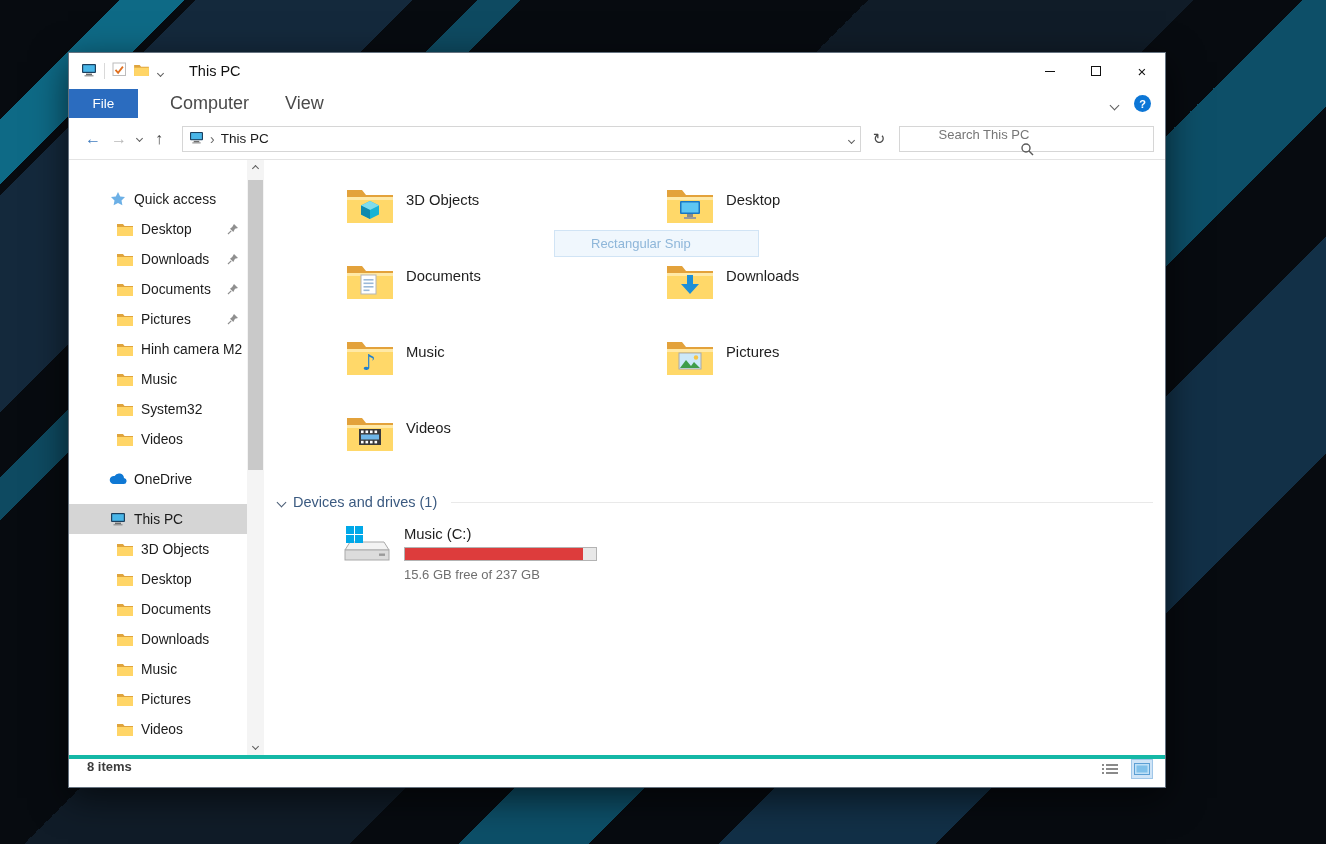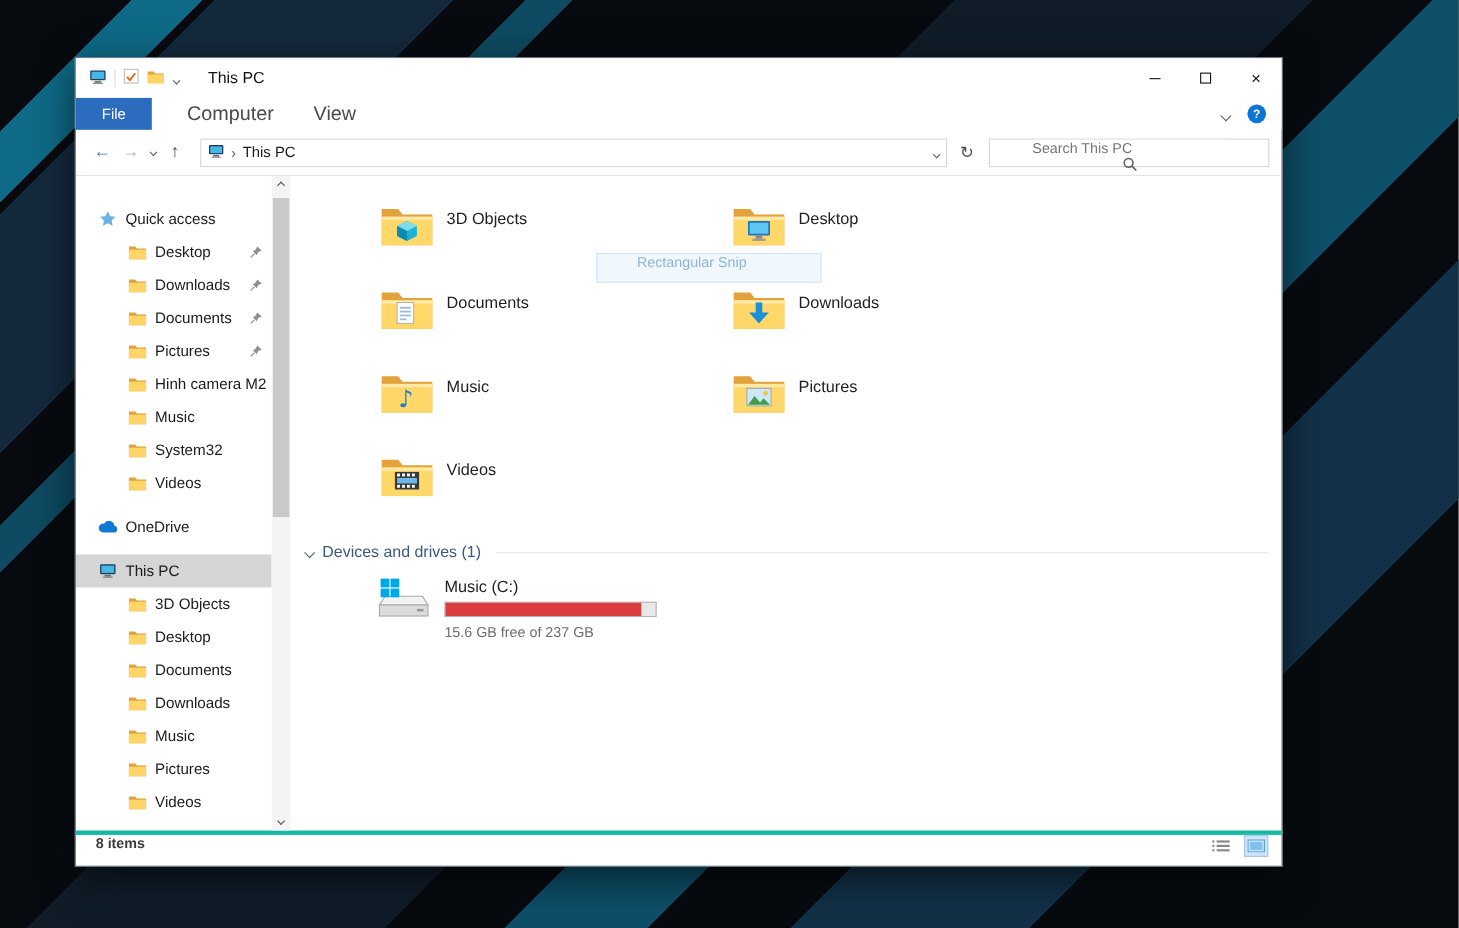--- a/index.html
+++ b/index.html
@@ -52,21 +52,21 @@
   .crumb-sep { color:#6a6a6a; font-size:14px; }
   .addr-spacer { flex:1; }
   .refresh-btn { width:24px; height:26px; display:flex; align-items:center; justify-content:center; font-size:15px; color:#4a4a4a; margin-right:8px; }
   .searchbox { width:255px; height:26px; border:1px solid #d6d6d6; display:flex; align-items:center; padding:0 8px;flex-direction:column; }
   .searchbox input { border:none; outline:none; flex:1; font-size:13px; color:#333; font-family:"Liberation Sans", sans-serif; }
   .searchbox input::placeholder { color:#767676; }
   
   .bodyrow { flex:1; display:flex; min-height:0; }
   .navpane { width:178px; padding-top:24px; font-size:13.8px; overflow:hidden; flex:0 0 auto; }
   .nav-item { height:30px; display:flex; align-items:center; gap:7px; padding-right:8px; white-space:nowrap; }
-  .nav-item.section { padding-left:20px; }
+  .nav-item.section { padding-left:40px; }
   .nav-item.child { padding-left:47px; }
   .nav-item.selected { background:#d5d5d5; }
   .ni-icon { display:flex; width:18px; justify-content:center; flex:0 0 auto; }
   .pin { margin-left:auto; display:flex; }
   .gap10 { height:10px; }
   
   .navscroll { width:17px; background:#f4f4f4; position:relative; flex:0 0 auto; }
   .ns-arrow { position:absolute; left:0; width:17px; height:17px; display:flex; align-items:center; justify-content:center; }
   .ns-up { top:0; } .ns-down { bottom:0; }
   .ns-thumb { position:absolute; left:1px; width:15px; top:20px; height:290px; background:#c9c9c9; }
@@ -74,21 +74,21 @@
   .chev.down { transform:rotate(45deg); }
   .chev.up { transform:rotate(-135deg); }
   .chev.small { width:5px; height:5px; }
   
   .main { flex:1; position:relative; padding-top:10px; overflow:hidden; }
   .group-header { display:flex; align-items:center; gap:8px; margin:8px 12px 0 14px; color:#3b5a80; font-size:14.5px; }
   .group-rule { flex:1; height:1px; background:#e9e9e9; margin-left:6px; }
   .tiles-grid { display:grid; grid-template-columns:320px 320px; grid-auto-rows:76px; margin-left:81px; margin-top:12px; }
   .tile { display:flex; gap:11px; align-items:flex-start; padding-top:4px; }
   .tile-label { margin-top:6px; font-size:14.8px; color:#1e1e1e; }
-  .ghost-overlay { position:absolute; left:278px; top:70px; width:205px; height:27px; background:rgba(228,241,252,0.55); border:1px solid rgba(170,205,235,0.45); display:flex; padding-left:36px; font-size:13px; color:rgba(125,170,210,0.85); }
+  .ghost-overlay { position:absolute; left:290px; top:70px; width:205px; height:27px; background:rgba(228,241,252,0.55); border:1px solid rgba(170,205,235,0.45); display:flex; align-items:center; padding-left:36px; font-size:13px; color:rgba(125,170,210,0.85); }
   .drive-tile { display:flex; gap:12px; margin-left:76px; margin-top:14px; }
   .drive-info { display:flex; flex-direction:column; }
   .drive-name { font-size:14.8px; color:#1e1e1e; margin-top:2px; }
   .usage-bar { width:193px; height:14px; border:1px solid #b3b3b3; background:#e8e8e8; margin-top:5px; }
   .usage-fill { height:100%; background:#dd3c3c; }
   .drive-free { font-size:13px; color:#6f6f6f; margin-top:6px; }
   
   .statusbar { height:32px; border-top:4px solid #14b8a6; display:flex; align-items:flex-start; padding:0 12px 0 18px; flex:0 0 auto;font-weight:bold; }
   .status-count { font-size:13px; color:#3c3c3c; }
   .status-views { margin-left:auto; display:flex; gap:10px; align-items:center; }

